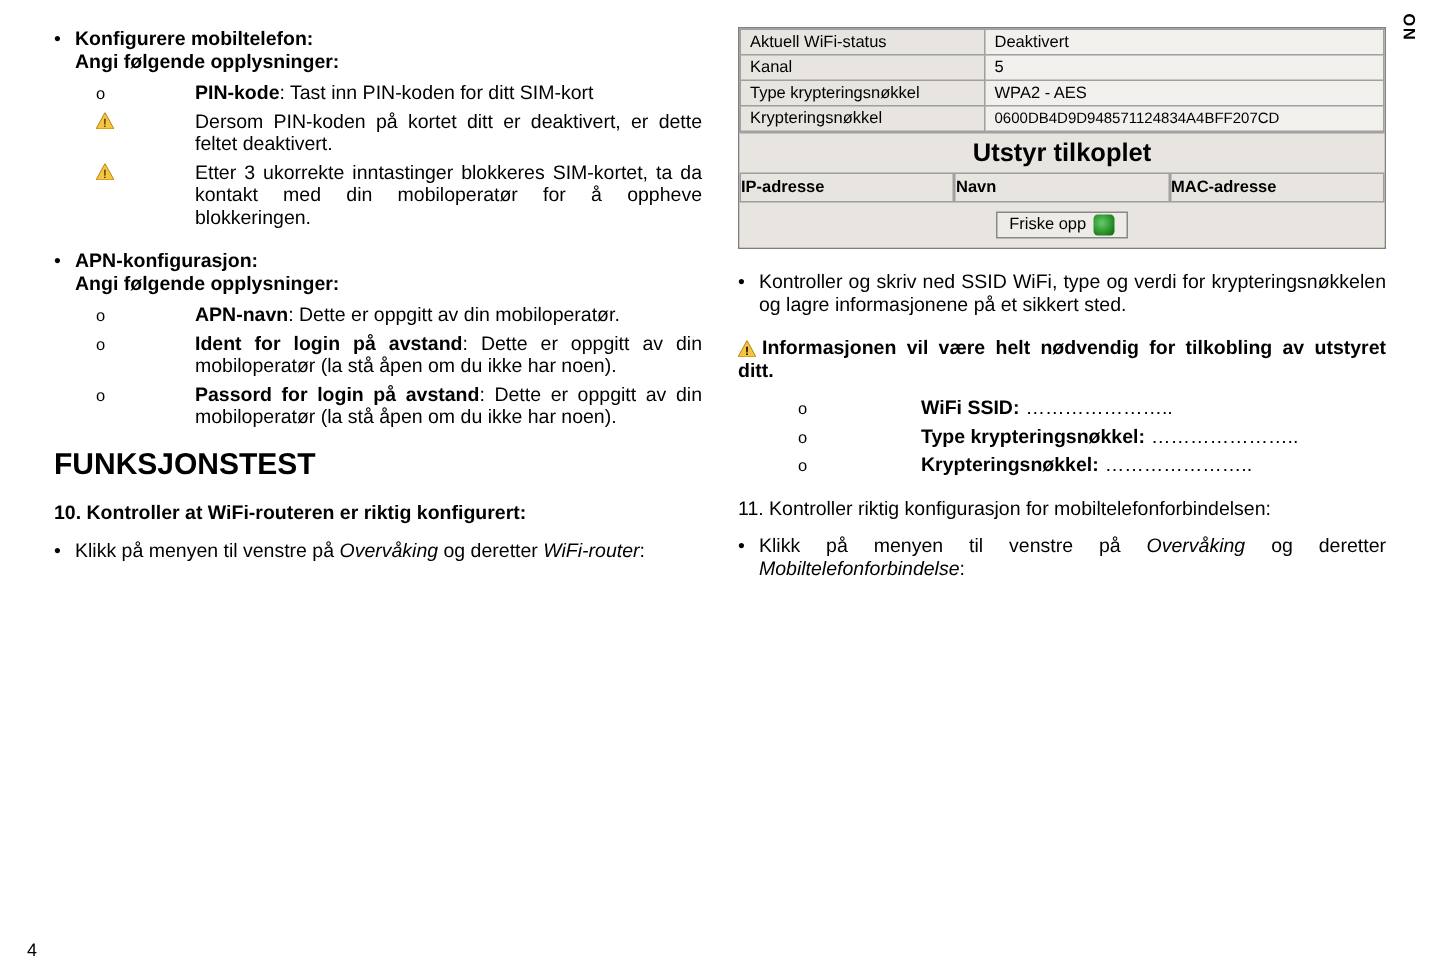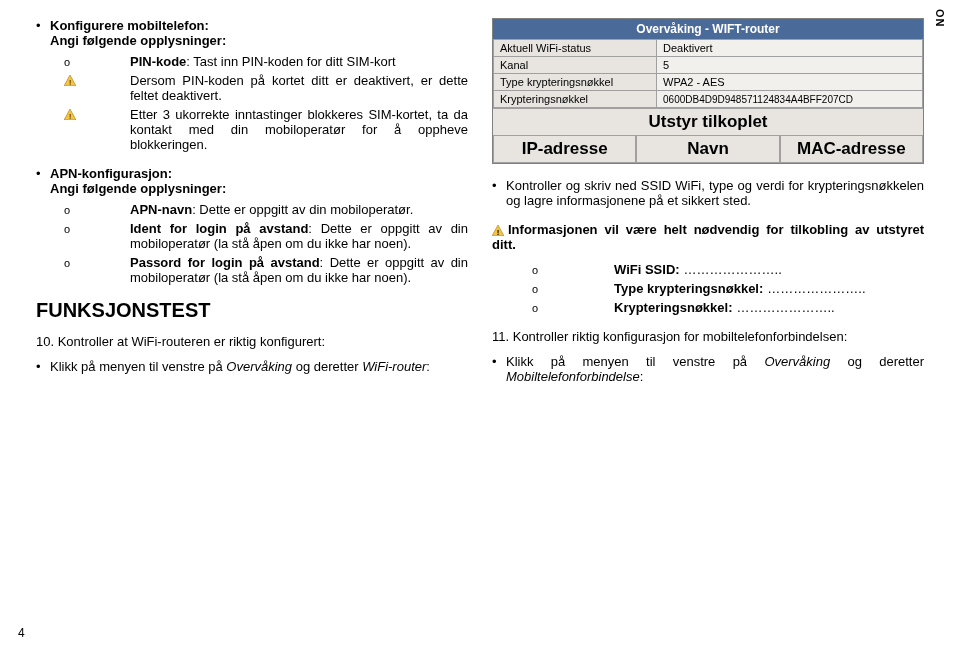--- a/index.html
+++ b/index.html
@@ -83,21 +83,21 @@
   .router-tbl td:first-child { width: 38%; background:#e8e5e0;}
   .router-sect {
     background: #e8e5e0;
     font-weight: bold;
     text-align: center;
     padding: 3px 0;
     border-top:1px solid #a0a0a0;
     font-size:17px;
   }
   .router-cols { display:flex; background:#e8e5e0;}
-  .router-cols > div { flex:1; text-align:center; padding:3px 0; font-weight:bold; border:1px solid #a0a0a0; font-size:17px;}
+  .router-cols > div { flex:1; padding:3px 0; font-weight:bold; border:1px solid #a0a0a0; font-size:11px;}
   .router-btn {
     text-align:center; padding:6px 0; background:#e8e5e0;
   }
   .router-btn button {
     font-size:11px; padding:1px 8px;
     background:#efece7; border:1px solid #888;
   }
   .router-btn .ricon {
     display:inline-block; width:14px; height:14px; vertical-align:middle;
     background: radial-gradient(circle at 40% 40%, #6c6, #060);
@@ -180,37 +180,36 @@
           <div class="body">
             <span class="bold">Passord for login på avstand</span><span>: Dette er oppgitt av din mobiloperatør (la stå åpen om du ikke har noen).</span>
           </div>
         </div>
       </div>
     </div>
 
 
     <h2>FUNKSJONSTEST</h2>
 
-    <div style="margin-bottom:10px;">10. Kontroller at WiFi-routeren er riktig konfigurert:</div>
+    <div style="margin-bottom:10px;font-weight:bold;">10. Kontroller at WiFi-routeren er riktig konfigurert:</div>
 
     <div class="bull-sec">
       <div class="bull-row">
         <div class="dot"></div>
         <div class="txt just">
           <span>Klikk på menyen til venstre på </span><span class="italic">Overvåking</span><span> og deretter </span><span class="italic">WiFi-router</span><span>:</span>
         </div>
       </div>
     </div>
 
   </div>
 
   <div class="col">
 
     <div class="router-box">
-      <div class="router-hdr">Overvåking - WIFT-router</div>
       <table class="router-tbl">
         <tbody>
             <tr>
               <td>Aktuell WiFi-status</td>
               <td>Deaktivert</td>
             </tr>
         <tr>
               <td>Kanal</td>
               <td>5</td>
             </tr>
@@ -223,20 +222,23 @@
               <td style="font-size:10px;">0600DB4D9D948571124834A4BFF207CD</td>
             </tr>
       </tbody>
         </table>
       <div class="router-sect">Utstyr tilkoplet</div>
       <div class="router-cols">
         <div>IP-adresse</div>
         <div>Navn</div>
         <div>MAC-adresse</div>
       </div>
+      <div class="router-btn">
+        <button><span>Friske opp</span> <span class="ricon"></span></button>
+      </div>
     </div>
 
     <div class="bull-sec">
       <div class="bull-row just">
         <div class="dot"></div>
         <div class="txt">Kontroller og skriv ned SSID WiFi, type og verdi for krypteringsnøkkelen og lagre informasjonene på et sikkert sted.</div>
       </div>
     </div>
 
     <div class="just bold" style="margin:8px 0 10px 0;">

